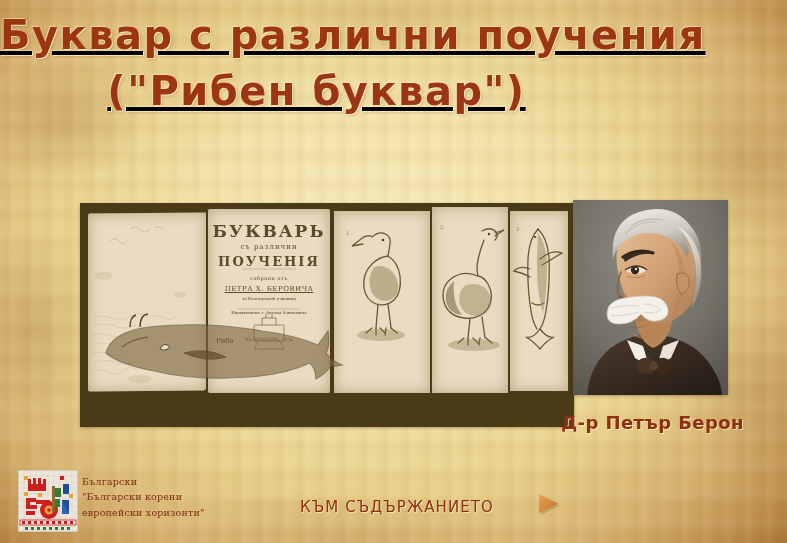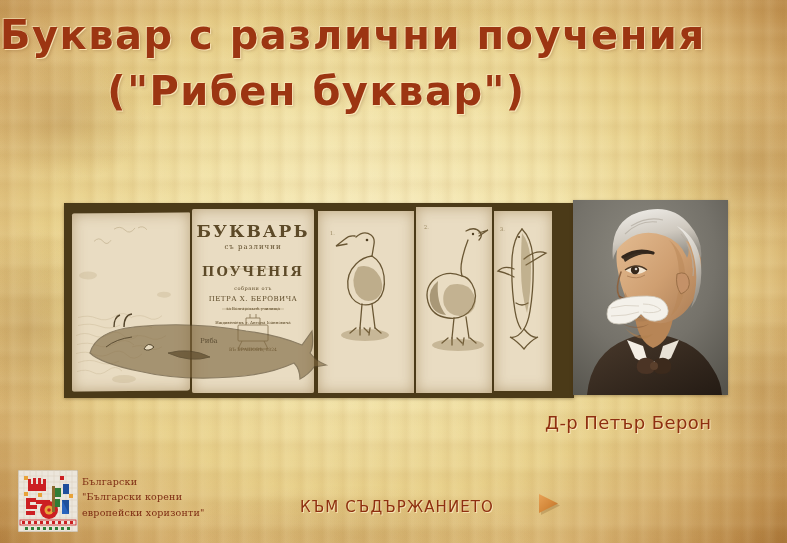--- a/index.html
+++ b/index.html
@@ -46,46 +46,46 @@
   }
 
   
   .title-block {
     position: absolute;
     top: 14px;
     left: 0;
     width: 633px;
     text-align: center;
     line-height: 1.08;
+    text-decoration: underline;
   }
   .title-line {
     color: #9c3512;
     font-family: "DejaVu Sans", sans-serif;
     font-weight: bold;
     font-size: 40px;
     letter-spacing: 1.5px;
     text-shadow:
       1px 1px 0 rgba(255,236,190,0.85),
       -1px -1px 0 rgba(255,240,200,0.5),
       2px 2px 3px rgba(90,40,10,0.18);
     white-space: nowrap;
   }
   .title-line.second { font-size: 40px; margin-top: 13px; }
 
   
   .book-photo {
     position: absolute;
-    left: 64px;
+    left: 80px;
     top: 203px;
     width: 494px;
-    height: 195px;
+    height: 224px;
     background: #4b3a18;
     overflow: hidden;
     box-shadow: 0 1px 3px rgba(60,36,10,0.35);
-    padding-left: 16px;
   }
   .book-photo .paper {
     position: absolute;
     background: #e9dcc2;
     box-shadow: inset 0 0 14px rgba(150,120,72,0.55);
   }
   
   .pg-left {
     left: 8px; top: 10px; width: 118px; height: 178px;
     transform: skewY(-0.6deg);
@@ -105,23 +105,23 @@
   .hand-lines { left: 0; top: 0; width: 100%; height: 100%; opacity: .55; }
   .title-text {
     left: 0; top: 12px; width: 100%;
     text-align: center;
     color: #5d4a28;
     font-family: "DejaVu Serif", serif;
     line-height: 1.25;
   }
   .tt1 { font-size: 17px; font-weight: bold; letter-spacing: 2px; }
   .tt2 { font-size: 7px; letter-spacing: 1px; margin-top: 1px; }
-  .tt3 { font-size: 13px; font-weight: bold; letter-spacing: 2px; margin-top: 12px; }
+  .tt3 { font-size: 13px; font-weight: bold; letter-spacing: 2px; margin-top: 2px; }
   .tt4 { font-size: 5px; margin-top: 5px; letter-spacing: .5px; }
-  .tt5 { font-size: 7px; margin-top: 3px; letter-spacing: .5px; }
+  .tt5 { font-size: 7px; margin-top: 3px; letter-spacing: .5px; text-decoration: underline; }
   .tt6 { font-size: 4px; margin-top: 3px; }
   .tt7 { font-size: 4px; margin-top: 9px; }
   .tt8 { font-size: 4.5px; margin-top: 22px; }
 
   .dr-svg { left: 0; top: 0; width: 100%; height: 100%; }
 
   
   .portrait {
     position: absolute;
     left: 573px;
@@ -132,24 +132,24 @@
     background: #6d6a60;
     box-shadow: 0 1px 3px rgba(60,36,10,0.35);
   }
   .portrait svg { display: block; }
 
   .portrait-caption {
     position: absolute;
     left: 545px;
     top: 412px;
     width: 215px;
-    text-align: left;
+    text-align: center;
     color: #8e2f10;
     font-family: "DejaVu Sans", sans-serif;
-    font-weight: normal;
+    font-weight: bold;
     font-size: 18px;
     letter-spacing: .4px;
     text-shadow: 1px 1px 0 rgba(255,238,196,0.8);
     white-space: nowrap;
   }
 
   
   .logo-wrap {
     position: absolute;
     left: 18px;

